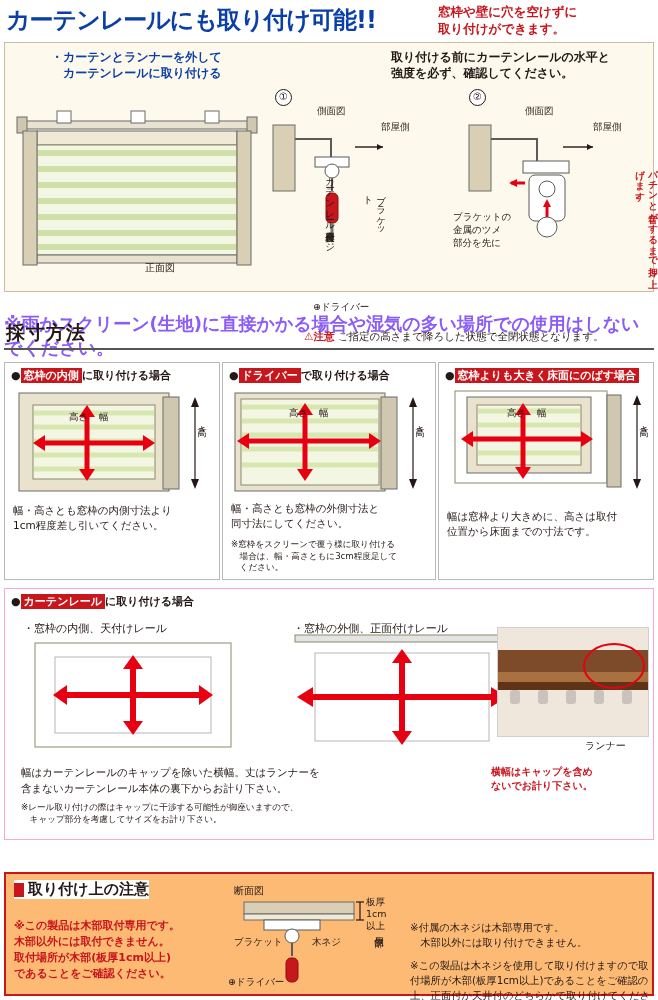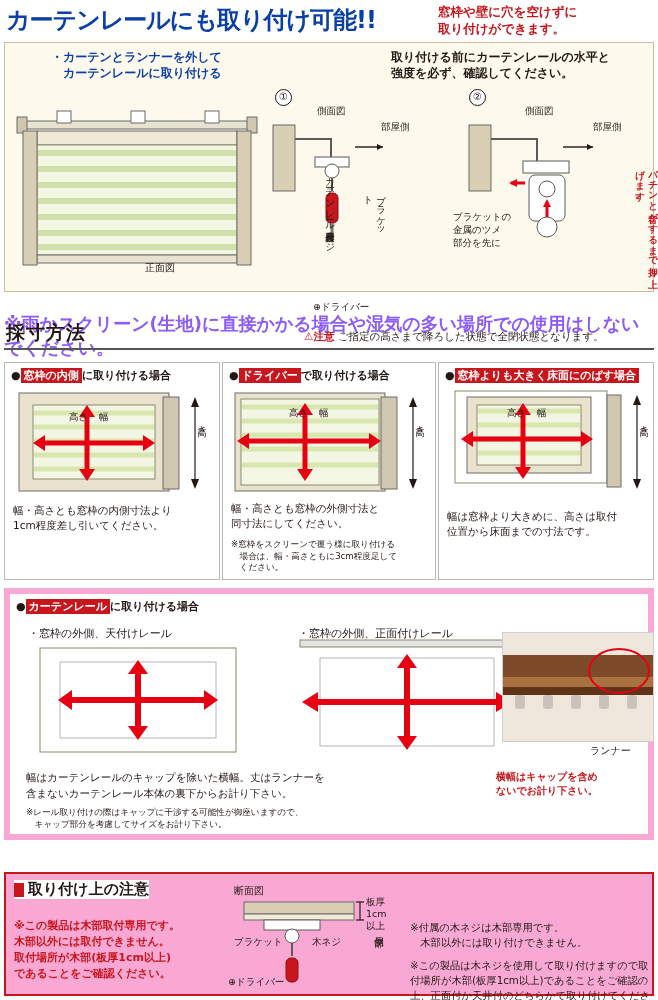--- a/index.html
+++ b/index.html
@@ -92,30 +92,30 @@
   }
   .hl{color:#fff;background:#c8161d;padding:1px 3px;font-weight:bold;}
   .box-body{
     position:absolute;font-size:10.5px;line-height:1.45;color:#231815;
   }
   .box-sub{font-size:8.6px;line-height:1.35;color:#231815;}
 
   
   .sec3{
     position:absolute;left:4px;top:588px;width:650px;height:252px;
-    border:6px solid #f9a8d4;background:#fff;box-sizing:border-box;
+    border:1px solid #f9a8d4;background:#fff;box-sizing:border-box;
   }
   .sec3 .cap{position:absolute;font-size:11px;}
   .sec3 .txt{position:absolute;font-size:10.5px;line-height:1.5;}
   .sec3 .small{font-size:8.6px;line-height:1.4;}
 
   
   .sec4{
     position:absolute;left:4px;top:872px;width:650px;height:124px;
-    border:2px solid #c8161d;background:#f9a8d4;box-sizing:border-box;
+    border:2px solid #c8161d;background:#fdba74;box-sizing:border-box;
   }
   .sec4-title{
     position:absolute;left:8px;top:6px;font-size:15px;font-weight:bold;
     color:#231815;background:#fff;padding-left:14px;
   }
   .sec4-title:before{
     content:"";position:absolute;left:0;top:3px;width:10px;height:14px;background:#c8161d;
   }
   .sec4-red{
     position:absolute;left:8px;top:44px;width:215px;
@@ -345,21 +345,21 @@
     <div class="lbl vtext" style="left:198px;top:56px;height:34px;">高さ</div>
     <div class="box-body" style="left:8px;top:146px;width:204px;white-space:pre-line">幅は窓枠より大きめに、高さは取付
 位置から床面までの寸法です。</div>
   </div>
 
   <div class="sec3">
     <div class="box-hdr">
       ●<span class="hl">カーテンレール</span><span>に取り付ける場合</span>
     </div>
 
-    <div class="cap" style="left:18px;top:32px;">・窓枠の外側、天付けレール</div>
+    <div class="cap" style="left:18px;top:32px;">・窓枠の内側、天付けレール</div>
     <div class="cap" style="left:288px;top:32px;">・窓枠の外側、正面付けレール</div>
 
     <div style="position:absolute;left:16px;top:50px;">
       <svg width="236" height="116" viewBox="0 0 236 116">
         <rect x="14" y="4" width="196" height="104" fill="#fff" stroke="#8a8a6a"></rect>
         <rect x="34" y="18" width="156" height="76" fill="#fff" stroke="#b5b5b5"></rect>
         <line x1="112" y1="26" x2="112" y2="86" stroke="#e60012" stroke-width="6"></line>
         <polygon points="112,16 102,30 122,30" fill="#e60012"></polygon>
         <polygon points="112,96 102,82 122,82" fill="#e60012"></polygon>
         <line x1="44" y1="56" x2="180" y2="56" stroke="#e60012" stroke-width="6"></line>

